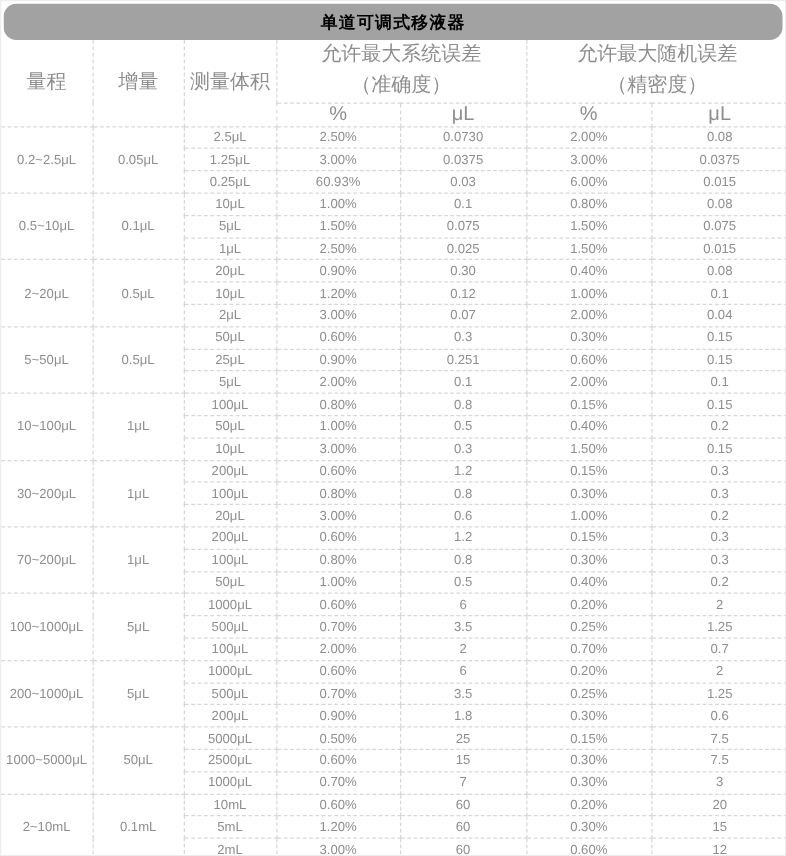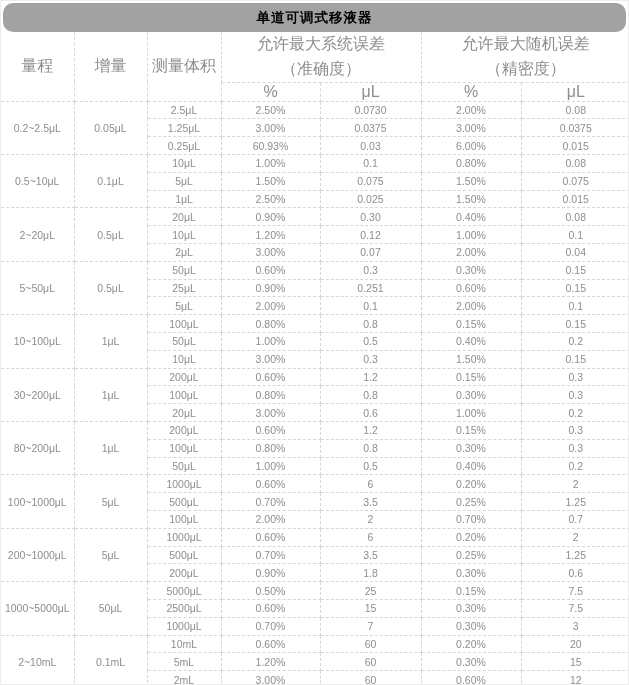--- a/index.html
+++ b/index.html
@@ -218,21 +218,21 @@
           <td>0.3</td>
         </tr>
         <tr>
           <td>20μL</td>
           <td>3.00%</td>
           <td>0.6</td>
           <td>1.00%</td>
           <td>0.2</td>
         </tr>
         <tr>
-          <td rowspan="3">80~200μL</td>
+          <td rowspan="3">70~200μL</td>
           <td rowspan="3">1μL</td>
           <td>200μL</td>
           <td>0.60%</td>
           <td>1.2</td>
           <td>0.15%</td>
           <td>0.3</td>
         </tr>
         <tr>
           <td>100μL</td>
           <td>0.80%</td>

